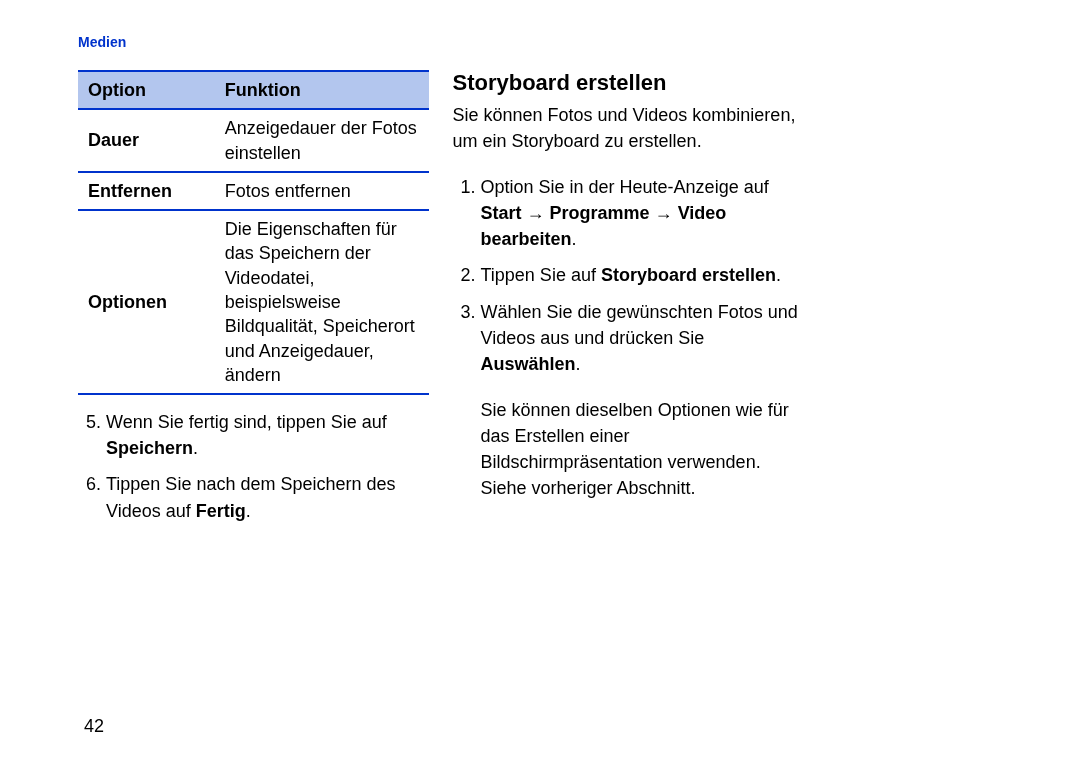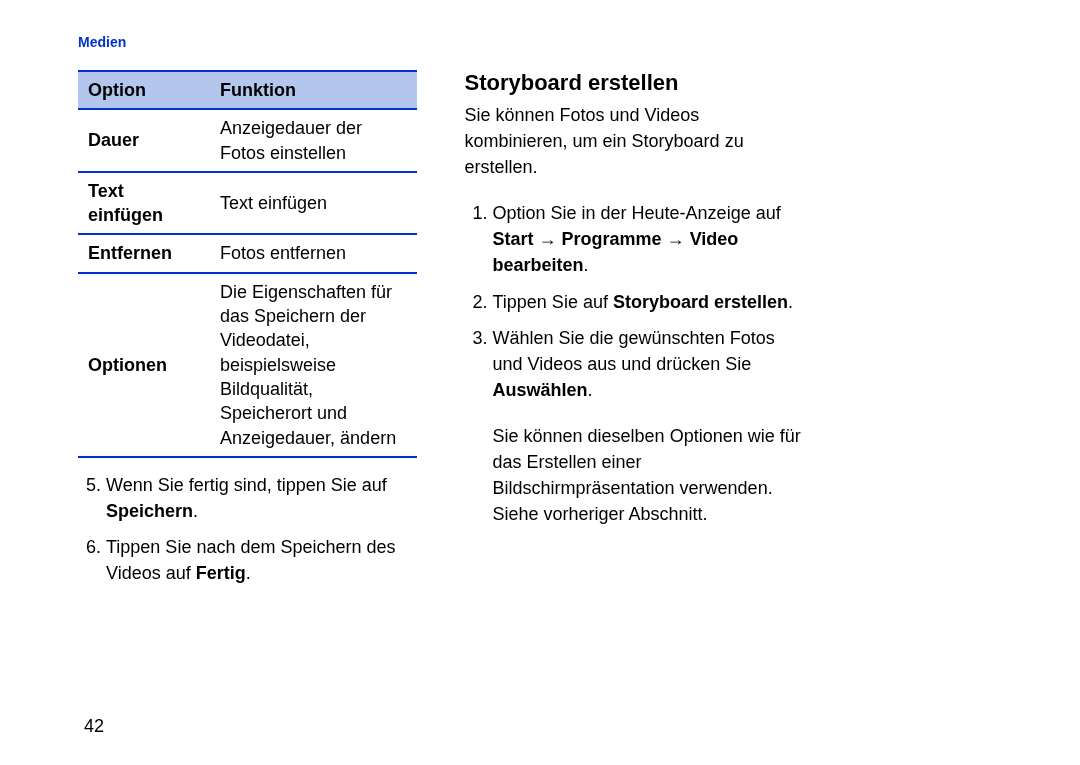--- a/index.html
+++ b/index.html
@@ -19,21 +19,21 @@
     padding: 34px 92px 30px 78px;
   }
   .running-head {
     color: #0033cc;
     font-weight: bold;
     font-size: 14px;
     margin-bottom: 20px;
   }
   .columns {
     display: flex;
-    gap: 48px;
+    gap: 24px;
   }
   .col {
     flex: 1 1 0;
   }
   table.opt {
     border-collapse: collapse;
     width: 100%;
     font-size: 18px;
     line-height: 1.35;
   }
@@ -106,24 +106,20 @@
             <th>Option</th>
             <th>Funktion</th>
           </tr>
         </thead>
         <tbody>
           <tr>
             <td class="key">Dauer</td>
             <td>Anzeigedauer der Fotos einstellen</td>
           </tr>
           <tr>
-            <td class="key">Text einfügen</td>
-            <td>Text einfügen</td>
-          </tr>
-          <tr>
             <td class="key">Entfernen</td>
             <td>Fotos entfernen</td>
           </tr>
           <tr>
             <td class="key">Optionen</td>
             <td>Die Eigenschaften für das Speichern der Videodatei, beispielsweise Bildqualität, Speicherort und Anzeigedauer, ändern</td>
           </tr>
         </tbody>
       </table>
 

